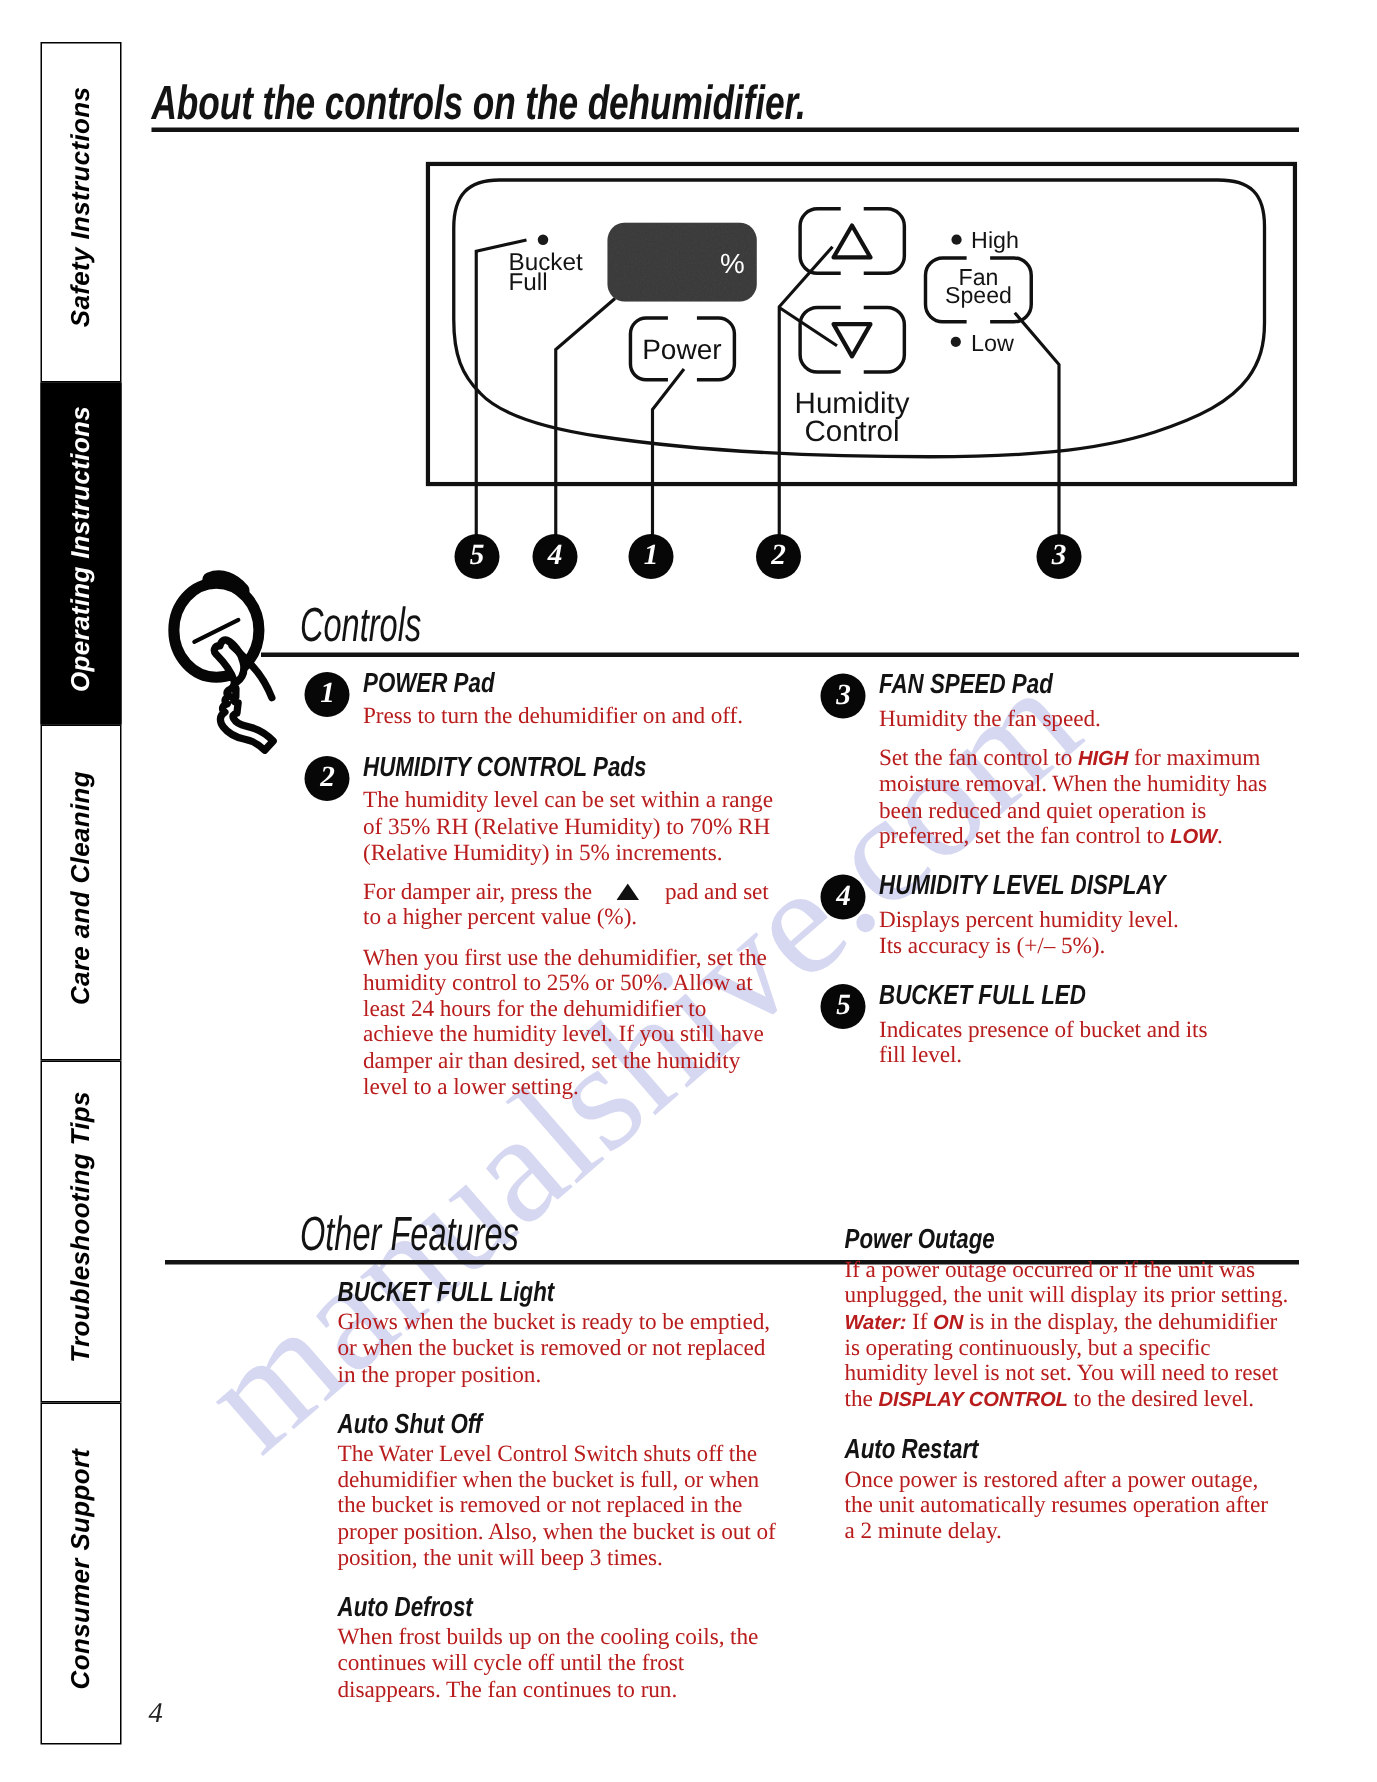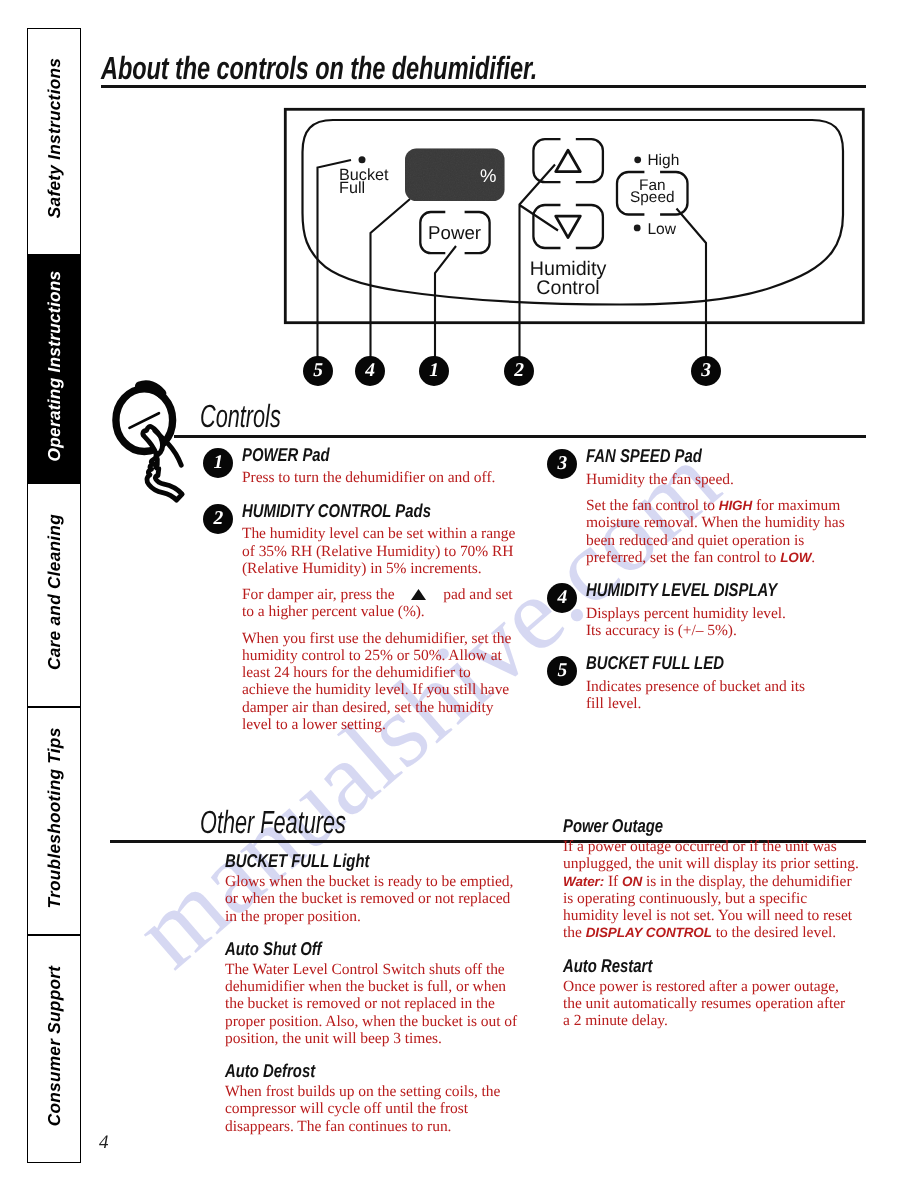--- a/index.html
+++ b/index.html
@@ -274,21 +274,21 @@
       <div class="item">
         <div class="h">BUCKET FULL Light</div>
         <p class="t">Glows when the bucket is ready to be emptied, or when the bucket is removed or not replaced in the proper position.</p>
       </div>
       <div class="item">
         <div class="h">Auto Shut Off</div>
         <p class="t">The Water Level Control Switch shuts off the dehumidifier when the bucket is full, or when the bucket is removed or not replaced in the proper position. Also, when the bucket is out of position, the unit will beep 3 times.</p>
       </div>
       <div class="item">
         <div class="h">Auto Defrost</div>
-        <p class="t">When frost builds up on the setting coils, the compressor will cycle off until the frost disappears. The fan continues to run.</p>
+        <p class="t">When frost builds up on the cooling coils, the continues will cycle off until the frost disappears. The fan continues to run.</p>
       </div>
     </div>
   <div class="col" id="of-right" style="left:563px;top:816px;width:296px;">
       <div class="item">
         <div class="h">Power Outage</div>
         <p class="t">If a power outage occurred or if the unit was unplugged, the unit will display its prior setting. <b>Water:</b> If <b>ON</b> is in the display, the dehumidifier is operating continuously, but a specific humidity level is not set. You will need to reset the <b>DISPLAY CONTROL</b> to the desired level.</p>
       </div>
       <div class="item">
         <div class="h">Auto Restart</div>
         <p class="t">Once power is restored after a power outage, the unit automatically resumes operation after a&nbsp;2 minute delay.</p>

